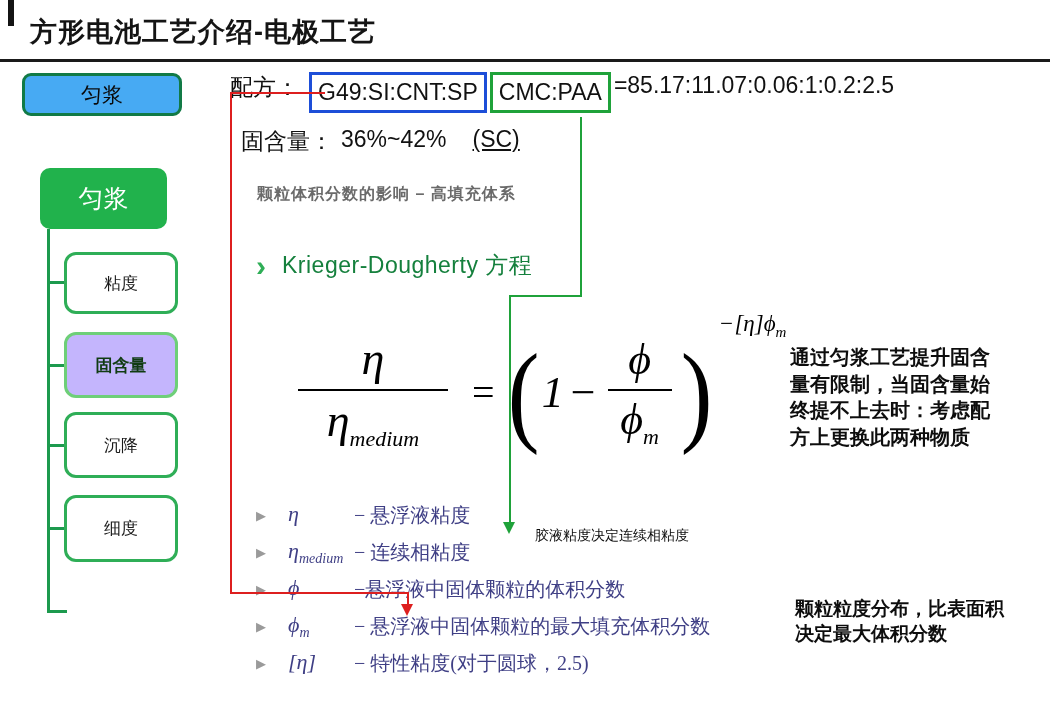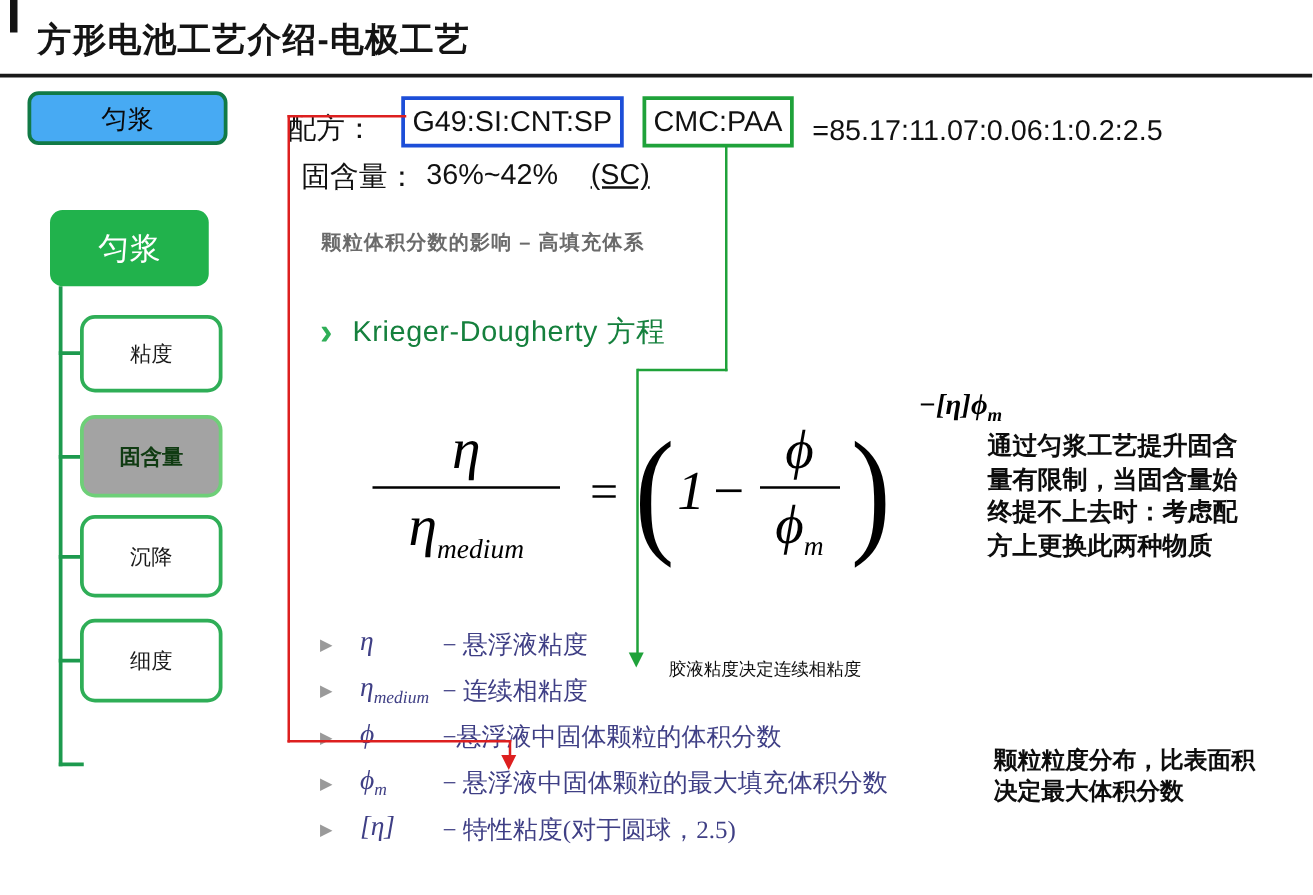--- a/index.html
+++ b/index.html
@@ -20,25 +20,25 @@
     border:3px solid #117a46; border-radius:9px; display:flex; align-items:center;
     justify-content:center; font-size:21px; color:#0a0a0a; }
   .node-root { left:40px; top:168px; width:127px; height:61px; background:#21b24c;
     border-radius:10px; display:flex; align-items:center; justify-content:center;
     font-size:25px; color:#ffffff; }
   .trunk { left:47px; top:229px; width:3px; height:384px; background:#1d9a4e; }
   .stub { width:20px; height:3px; background:#1d9a4e; left:47px; }
   .side-item { left:64px; width:114px; background:#ffffff; border:3px solid #2fae57;
     border-radius:12px; display:flex; align-items:center; justify-content:center;
     font-size:17px; color:#1a1a1a; }
-  .side-item.selected { background:#a3a3a3; border-color:#6ecf78; color:#103b12; font-weight:bold; }
-
-  
-  .recipe-row { left:230px; top:72px; height:46px; display:flex; align-items:flex-end;
-    font-size:23px; color:#111; white-space:nowrap;gap:12px; }
+  .side-item.selected { background:#c4b5fd; border-color:#6ecf78; color:#103b12; font-weight:bold; }
+
+  
+  .recipe-row { left:230px; top:72px; height:46px; display:flex; align-items:flex-start;
+    font-size:23px; color:#111; white-space:nowrap; }
   .recipe-row .lbl { margin-right:10px; }
   .box-red { border:3px solid #1d4ed8; padding:4px 6px; }
   .box-green { border:3px solid #1fa23a; padding:4px 6px; margin-left:3px; }
   .ratio { margin-left:3px; }
   .solid-row { left:230px; top:126px; font-size:23px; color:#111; display:flex;margin-left:11px; }
   .solid-row .val { margin-left:8px; }
   .solid-row .sfx { margin-left:26px;text-decoration:underline; }
 
   .section-heading { left:257px; top:184px; font-size:16px; color:#6a6a6a; font-weight:600; letter-spacing:1px; }
   .krieger { left:256px; top:250px; display:flex; align-items:center; }
@@ -52,21 +52,21 @@
   .frac .bar { height:2px; background:#000; margin:6px 0; }
   .frac-big .top, .frac-big .bot { font-size:46px; line-height:1.05; }
   .frac-big { margin:0 14px 0 6px; min-width:150px; }
   .frac-sm  { margin:0 6px; min-width:64px; }
   .frac-sm .top, .frac-sm .bot { font-size:44px; line-height:1.05; }
   .frac sub { font-size:22px; font-style:italic; }
   .eq { font-size:40px; margin:0 10px; font-style:normal; }
   .paren { font-size:112px; line-height:160px; font-weight:200; transform:scaleX(0.85); font-style:normal; }
   .one-minus { font-size:44px; }
   .minus { font-size:44px; margin:0 4px; }
-  .exponent { align-self:flex-start; font-size:23px; margin-top:6px; margin-left:20px;font-weight:bold; }
+  .exponent { align-self:flex-start; font-size:23px; margin-top:6px; margin-left:4px; }
   .exponent sub { font-size:15px; }
 
   
   .right-note { left:790px; top:344px; width:215px; font-size:20px; font-weight:bold;
     color:#0d0d0d; line-height:1.33; }
   .green-note { left:535px; top:527px; font-size:14px; font-weight:normal; color:#0d0d0d; }
   .red-note { left:795px; top:597px; width:230px; font-size:19px; font-weight:bold;
     color:#0d0d0d; line-height:1.3; }
 
   

